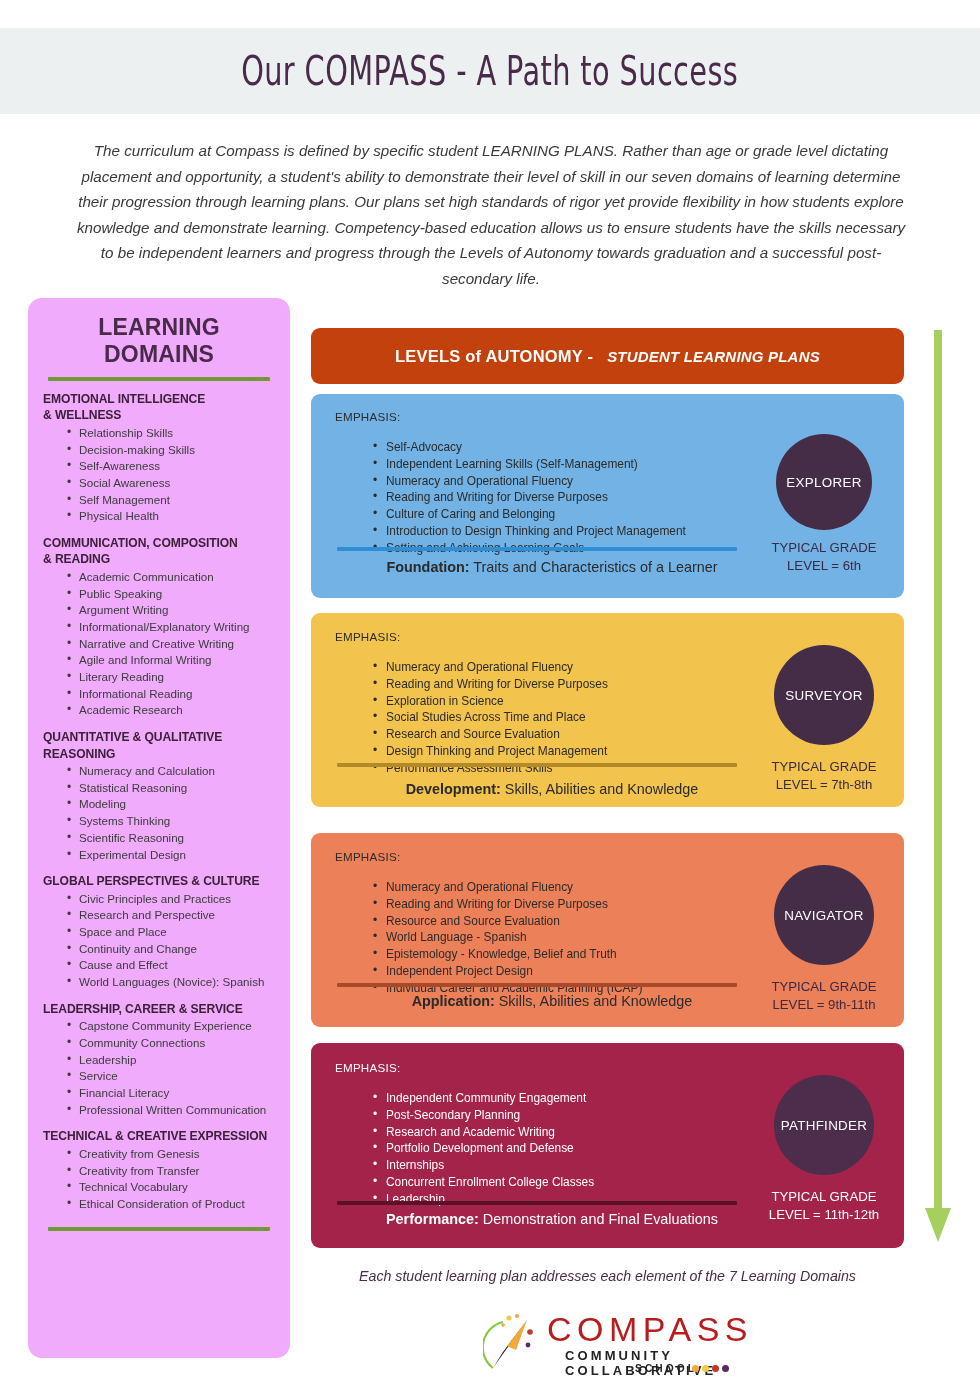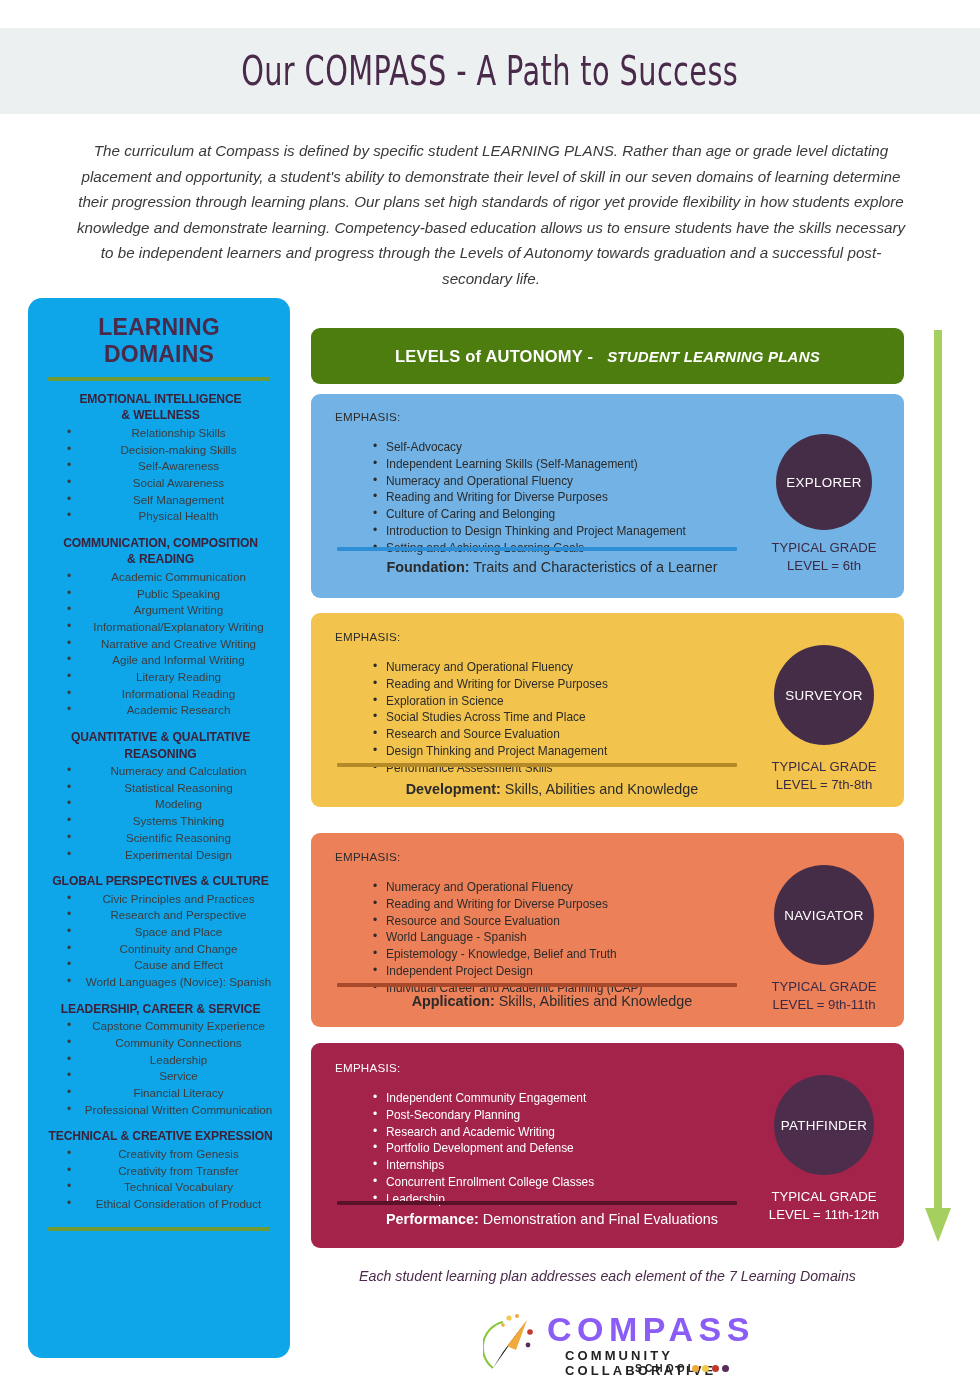--- a/index.html
+++ b/index.html
@@ -47,21 +47,21 @@
     font-style: italic;
     color: #3a3a3a;
     text-align: center;
   }
 
   
   .domains-panel {
     position: absolute;
     left: 28px; top: 298px;
     width: 262px; height: 1060px;
-    background: #0ea5e9;
+    background: #f0abfc;
     border-radius: 14px;
     padding: 16px 12px 10px 12px;
   }
   .domains-title {
     text-align: center;
     font-size: 23px;
     font-weight: bold;
     color: #4a2a4a;
     line-height: 27px;
     letter-spacing: 0.2px;
@@ -69,21 +69,21 @@
   .domains-rule {
     height: 4px;
     background: #6f9a34;
     margin: 9px 8px 10px 8px;
     border-radius: 1px;
   }
   .domains-rule.bottom {
     margin-top: 14px;
     margin-bottom: 0;
   }
-  .dgroup { margin-bottom: 10px; text-align: center; }
+  .dgroup { margin-bottom: 10px; }
   .dgroup-head {
     font-size: 12.1px;
     font-weight: bold;
     color: #3c2038;
     line-height: 16.4px;
     letter-spacing: -0.1px;
     padding-left: 3px;
   }
   .dlist {
     list-style: none;
@@ -104,21 +104,21 @@
     top: -1px;
     font-size: 12px;
     color: #3c3c3c;
   }
 
   
   .levels-header {
     position: absolute;
     left: 311px; top: 328px;
     width: 593px; height: 56px;
-    background: #4d7c0f;
+    background: #c2410c;
     border-radius: 9px;
     display: flex;
     align-items: center;
     justify-content: center;
     color: #ffffff;
   }
   .levels-header .lh-main {
     font-size: 16.5px;
     font-weight: bold;
     letter-spacing: 0.2px;
@@ -254,23 +254,23 @@
   .logo {
     position: absolute;
     left: 483px; top: 1310px;
     width: 240px; height: 68px;
   }
 
   .wordmark {
     position: absolute;
     left: 64px; top: 2px;
     font-size: 34px;
-    font-weight: bold;
+    font-weight: normal;
     letter-spacing: 5.5px;
-    color: #8b5cf6;
+    color: #b91c1c;
     line-height: 34px;
   }
   .subwordmark {
     position: absolute;
     left: 82px; top: 38px;
     font-size: 13px;
     font-weight: bold;
     letter-spacing: 3.1px;
     color: #222222;
   }

